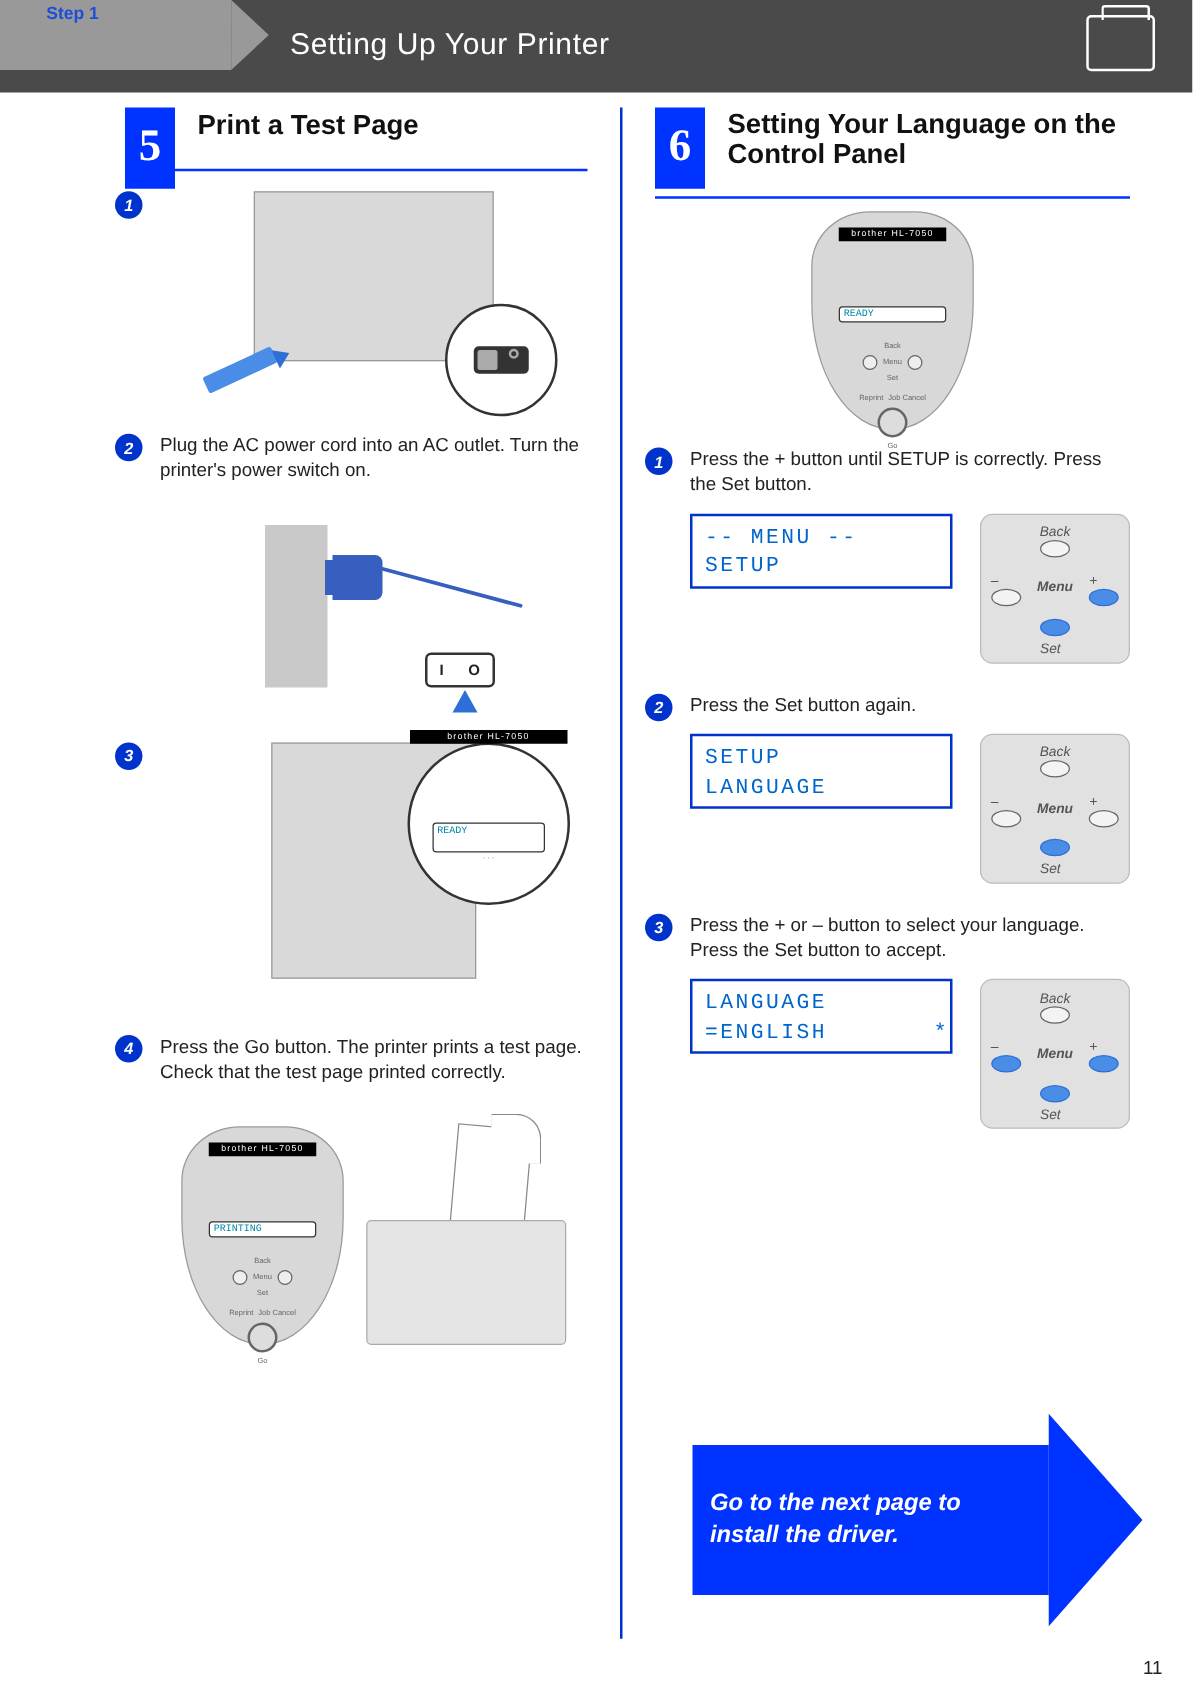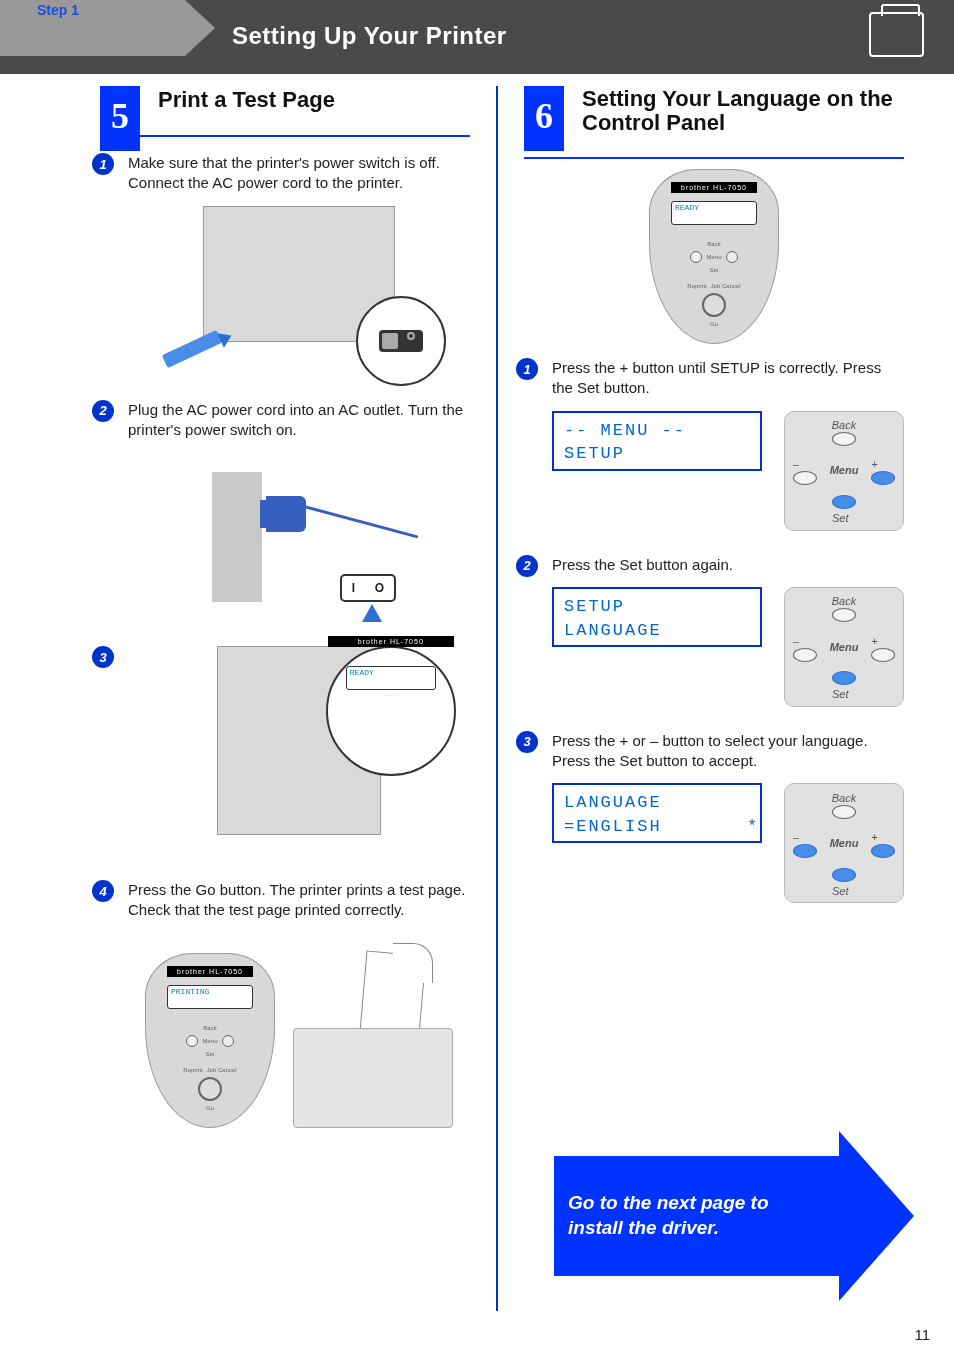--- a/index.html
+++ b/index.html
@@ -41,21 +41,21 @@
     border-top: 28px solid transparent;
     border-bottom: 28px solid transparent;
     border-left: 30px solid #999;
   }
   .header-title {
     position: absolute;
     top: 22px;
     left: 232px;
     color: #fff;
     font-size: 24px;
-    font-weight: bold;
+    font-weight: normal;
     letter-spacing: 0.5px;
   }
   
   .step-hdr   { font-size:12px; color:#1d4ed8; position:absolute; top:2px; left:25px;margin-left:12px; }
   .step-hdr b { font-size:14px; }
 
   
   .columns {
     position: absolute;
     top: 86px;
@@ -151,21 +151,21 @@
   .wall-plug-ill .wall { position:absolute; left:50px; top:0; width:50px; height:100%; background:#c9c9c9;}
   .plug-body { position:absolute; left:104px; top:24px; width:40px; height:36px; background:#375fbf; border-radius:0 6px 6px 0;}
   .plug-pins { position:absolute; left:98px; top:28px; width:8px; height:28px; background:#375fbf;}
   .cord { position:absolute; left:138px; top:48px; width:120px; height:3px; background:#375fbf; border-radius:2px; transform:rotate(15deg);}
   .switch2 { position:absolute; right:40px; bottom:0; width:56px; height:28px; background:#fff; border:2px solid #333; border-radius:5px; display:flex; align-items:center; justify-content:space-around;}
   .switch2 .lbl { font-size:12px; font-weight:bold;}
   .arrow-up { position:absolute; right:54px; bottom:-20px; width:0;height:0; border-left:10px solid transparent; border-right:10px solid transparent; border-bottom:18px solid #2d6fd6;}
 
   
   .circle-big { position:absolute; right:-20px; top:0; width:130px; height:130px; background:#fff; border:2px solid #333; border-radius:50%; display:flex; flex-direction:column; align-items:center; justify-content:flex-start; padding-top:18px;}
-  .lcd-slot { width:90px; height:24px; background:#fff; border:1px solid #333; border-radius:3px; position:relative; margin-bottom:2px;}
+  .lcd-slot { width:90px; height:24px; background:#fff; border:1px solid #333; border-radius:3px; position:relative; margin-bottom:2px;margin-top:44px;}
   .lcd-brand { position:absolute; top:-12px; left:0; width:100%; height:11px; background:#000; color:#fff; font-size:7px; text-align:center; line-height:11px; letter-spacing:1px;}
   .lcd-text { font-family:"Courier New",monospace; font-size:8px; color:#08a; padding:1px 3px; }
   .btn-row  { font-size:6px; color:#666; }
 
   
   .panel-shape {
     width:130px;
     height:175px;
     background: #d8d8d8;
     border: 1px solid #999;
@@ -287,21 +287,20 @@
 
   <div class="columns">
 
     <div class="col">
       <span class="blue-tab">5</span>
       <div class="section-title">Print a Test Page</div>
       <hr class="section-rule">
 
       <div class="step">
         <span class="num-bullet">1</span>
-        <p class="step-text">Make sure that the printer's power switch is off. Connect the AC power cord to the printer.</p>
         <div class="img-box">
           <div class="illus">
             <div class="printer-box"></div>
             <div class="usb-cable"></div>
             <div class="arrowhead"></div>
             <div class="circle-ins">
               <div class="switch">
                   <div class="w"></div>
                   <div class="mark"></div>
                 </div>

